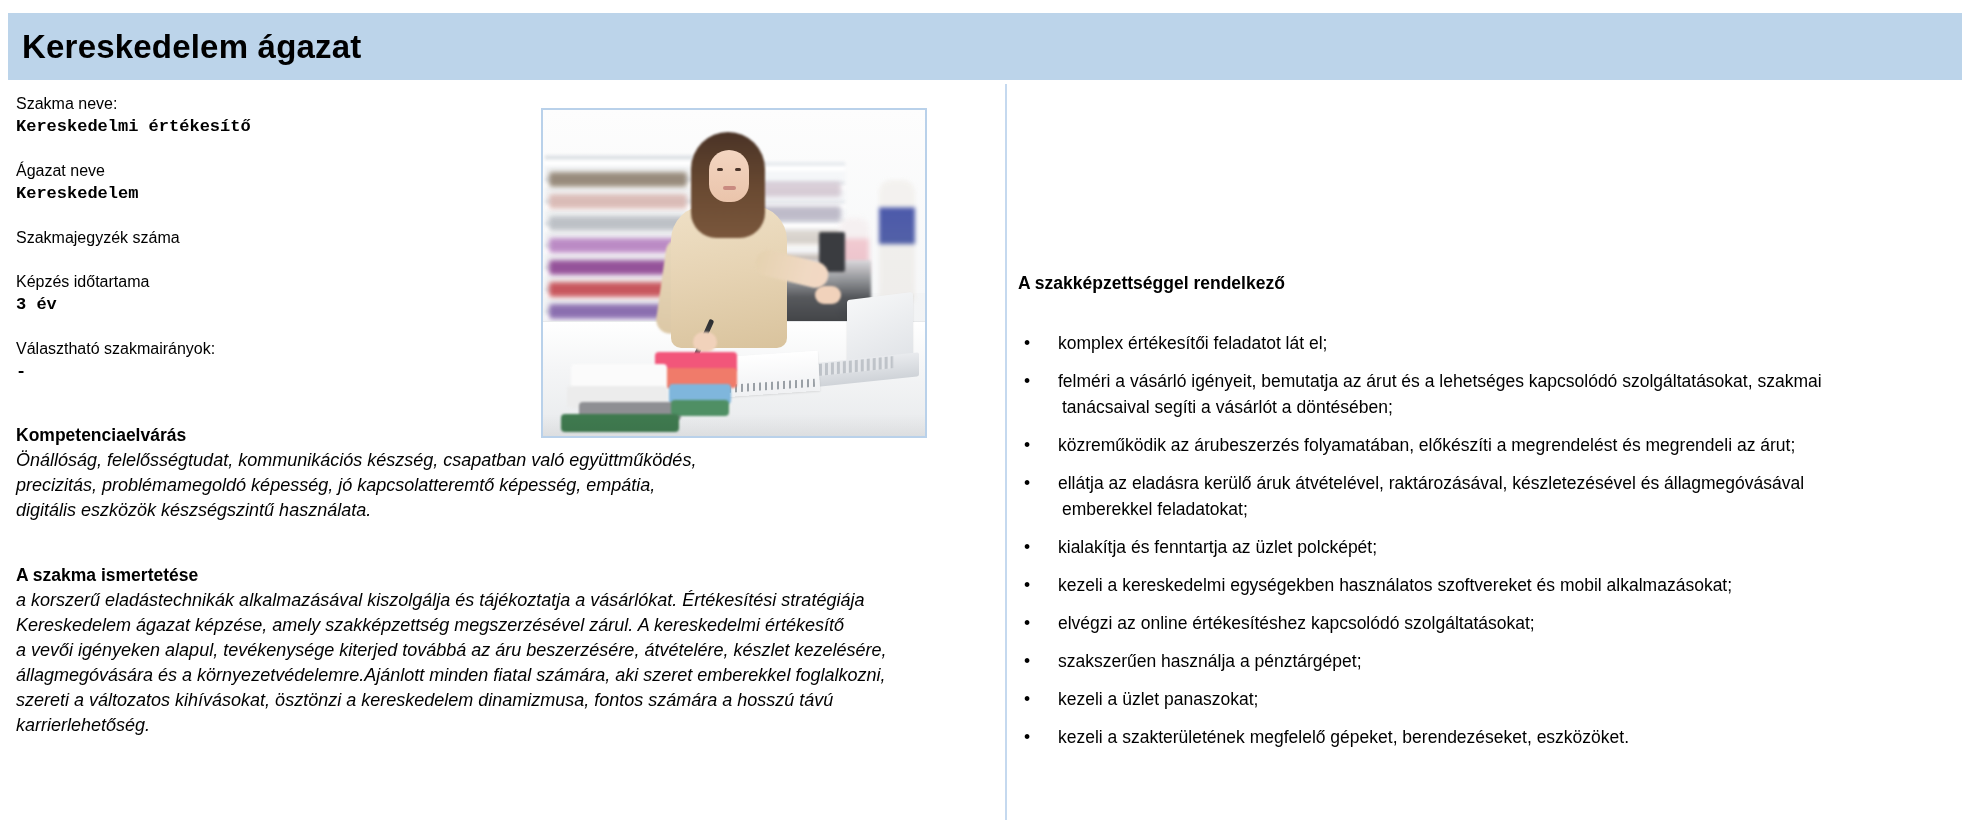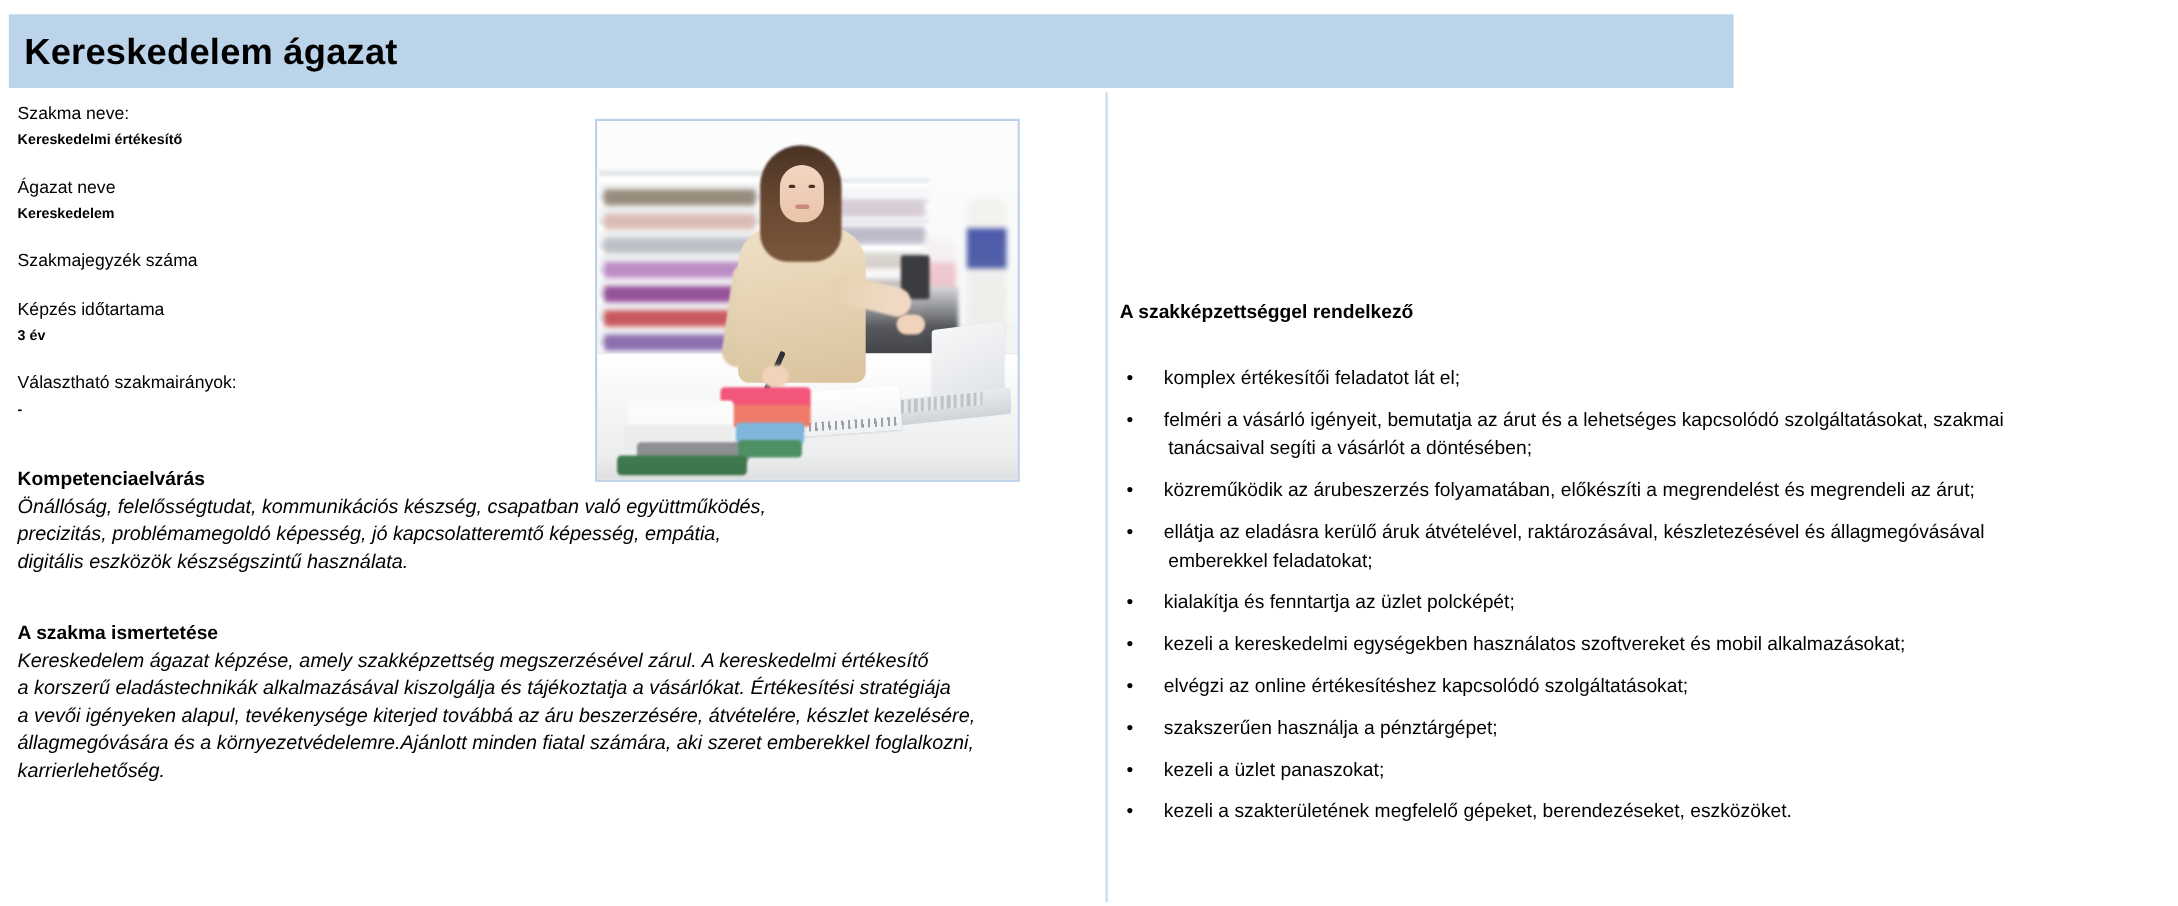--- a/index.html
+++ b/index.html
@@ -15,21 +15,21 @@
     font-family: "Liberation Sans", sans-serif;
     color: #000000;
     position: relative;
   }
 
   
   .header-banner {
     position: absolute;
     left: 8px;
     top: 13px;
-    width: 1568px;
+    width: 1954px;
     height: 67px;
     background: #bcd4ea;
     display: flex;
     align-items: center;
     box-sizing: border-box;
     padding-left: 14px;
   }
   .header-title {
     font-size: 33px;
     font-weight: bold;
@@ -60,24 +60,25 @@
 
   .meta-block {
     margin-bottom: 21px;
   }
   .meta-label {
     font-size: 16px;
     line-height: 23px;
     color: #000;
   }
   .meta-value {
-    font-size: 13px;
+    font-size: 17px;
     line-height: 23px;
     font-weight: bold;
     color: #000;
+    font-family: Liberation Mono, monospace;
   }
 
   .section-block {
     margin-top: 40px;
   }
   .section-heading {
     font-size: 17.5px;
     line-height: 24px;
     font-weight: bold;
     margin-bottom: 1px;
@@ -347,24 +348,25 @@
     <div class="section-body">
       <p>Önállóság, felelősségtudat, kommunikációs készség, csapatban való együttműködés,</p>
       <p>precizitás, problémamegoldó képesség, jó kapcsolatteremtő képesség, empátia,</p>
       <p>digitális eszközök készségszintű használata.</p>
     </div>
   </div>
 
   <div class="section-block">
     <div class="section-heading">A szakma ismertetése</div>
     <div class="section-body">
+      <p>a korszerű eladástechnikák alkalmazásával kiszolgálja és tájékoztatja a vásárlókat. Értékesítési stratégiája</p>
       <p>Kereskedelem ágazat képzése, amely szakképzettség megszerzésével zárul. A kereskedelmi értékesítő</p>
-      <p>a korszerű eladástechnikák alkalmazásával kiszolgálja és tájékoztatja a vásárlókat. Értékesítési stratégiája</p>
       <p>a vevői igényeken alapul, tevékenysége kiterjed továbbá az áru beszerzésére, átvételére, készlet kezelésére,</p>
       <p>állagmegóvására és a környezetvédelemre.Ajánlott minden fiatal számára, aki szeret emberekkel foglalkozni,</p>
+      <p>szereti a változatos kihívásokat, ösztönzi a kereskedelem dinamizmusa, fontos számára a hosszú távú</p>
       <p>karrierlehetőség.</p>
     </div>
   </div>
 
 </div>
 
 <div class="photo-frame" title="Kereskedelmi értékesítő egy ruhaüzlet pultjánál laptoppal és jegyzetfüzettel">
   <div class="photo-canvas">
     <div class="ph-wall"></div>
 

